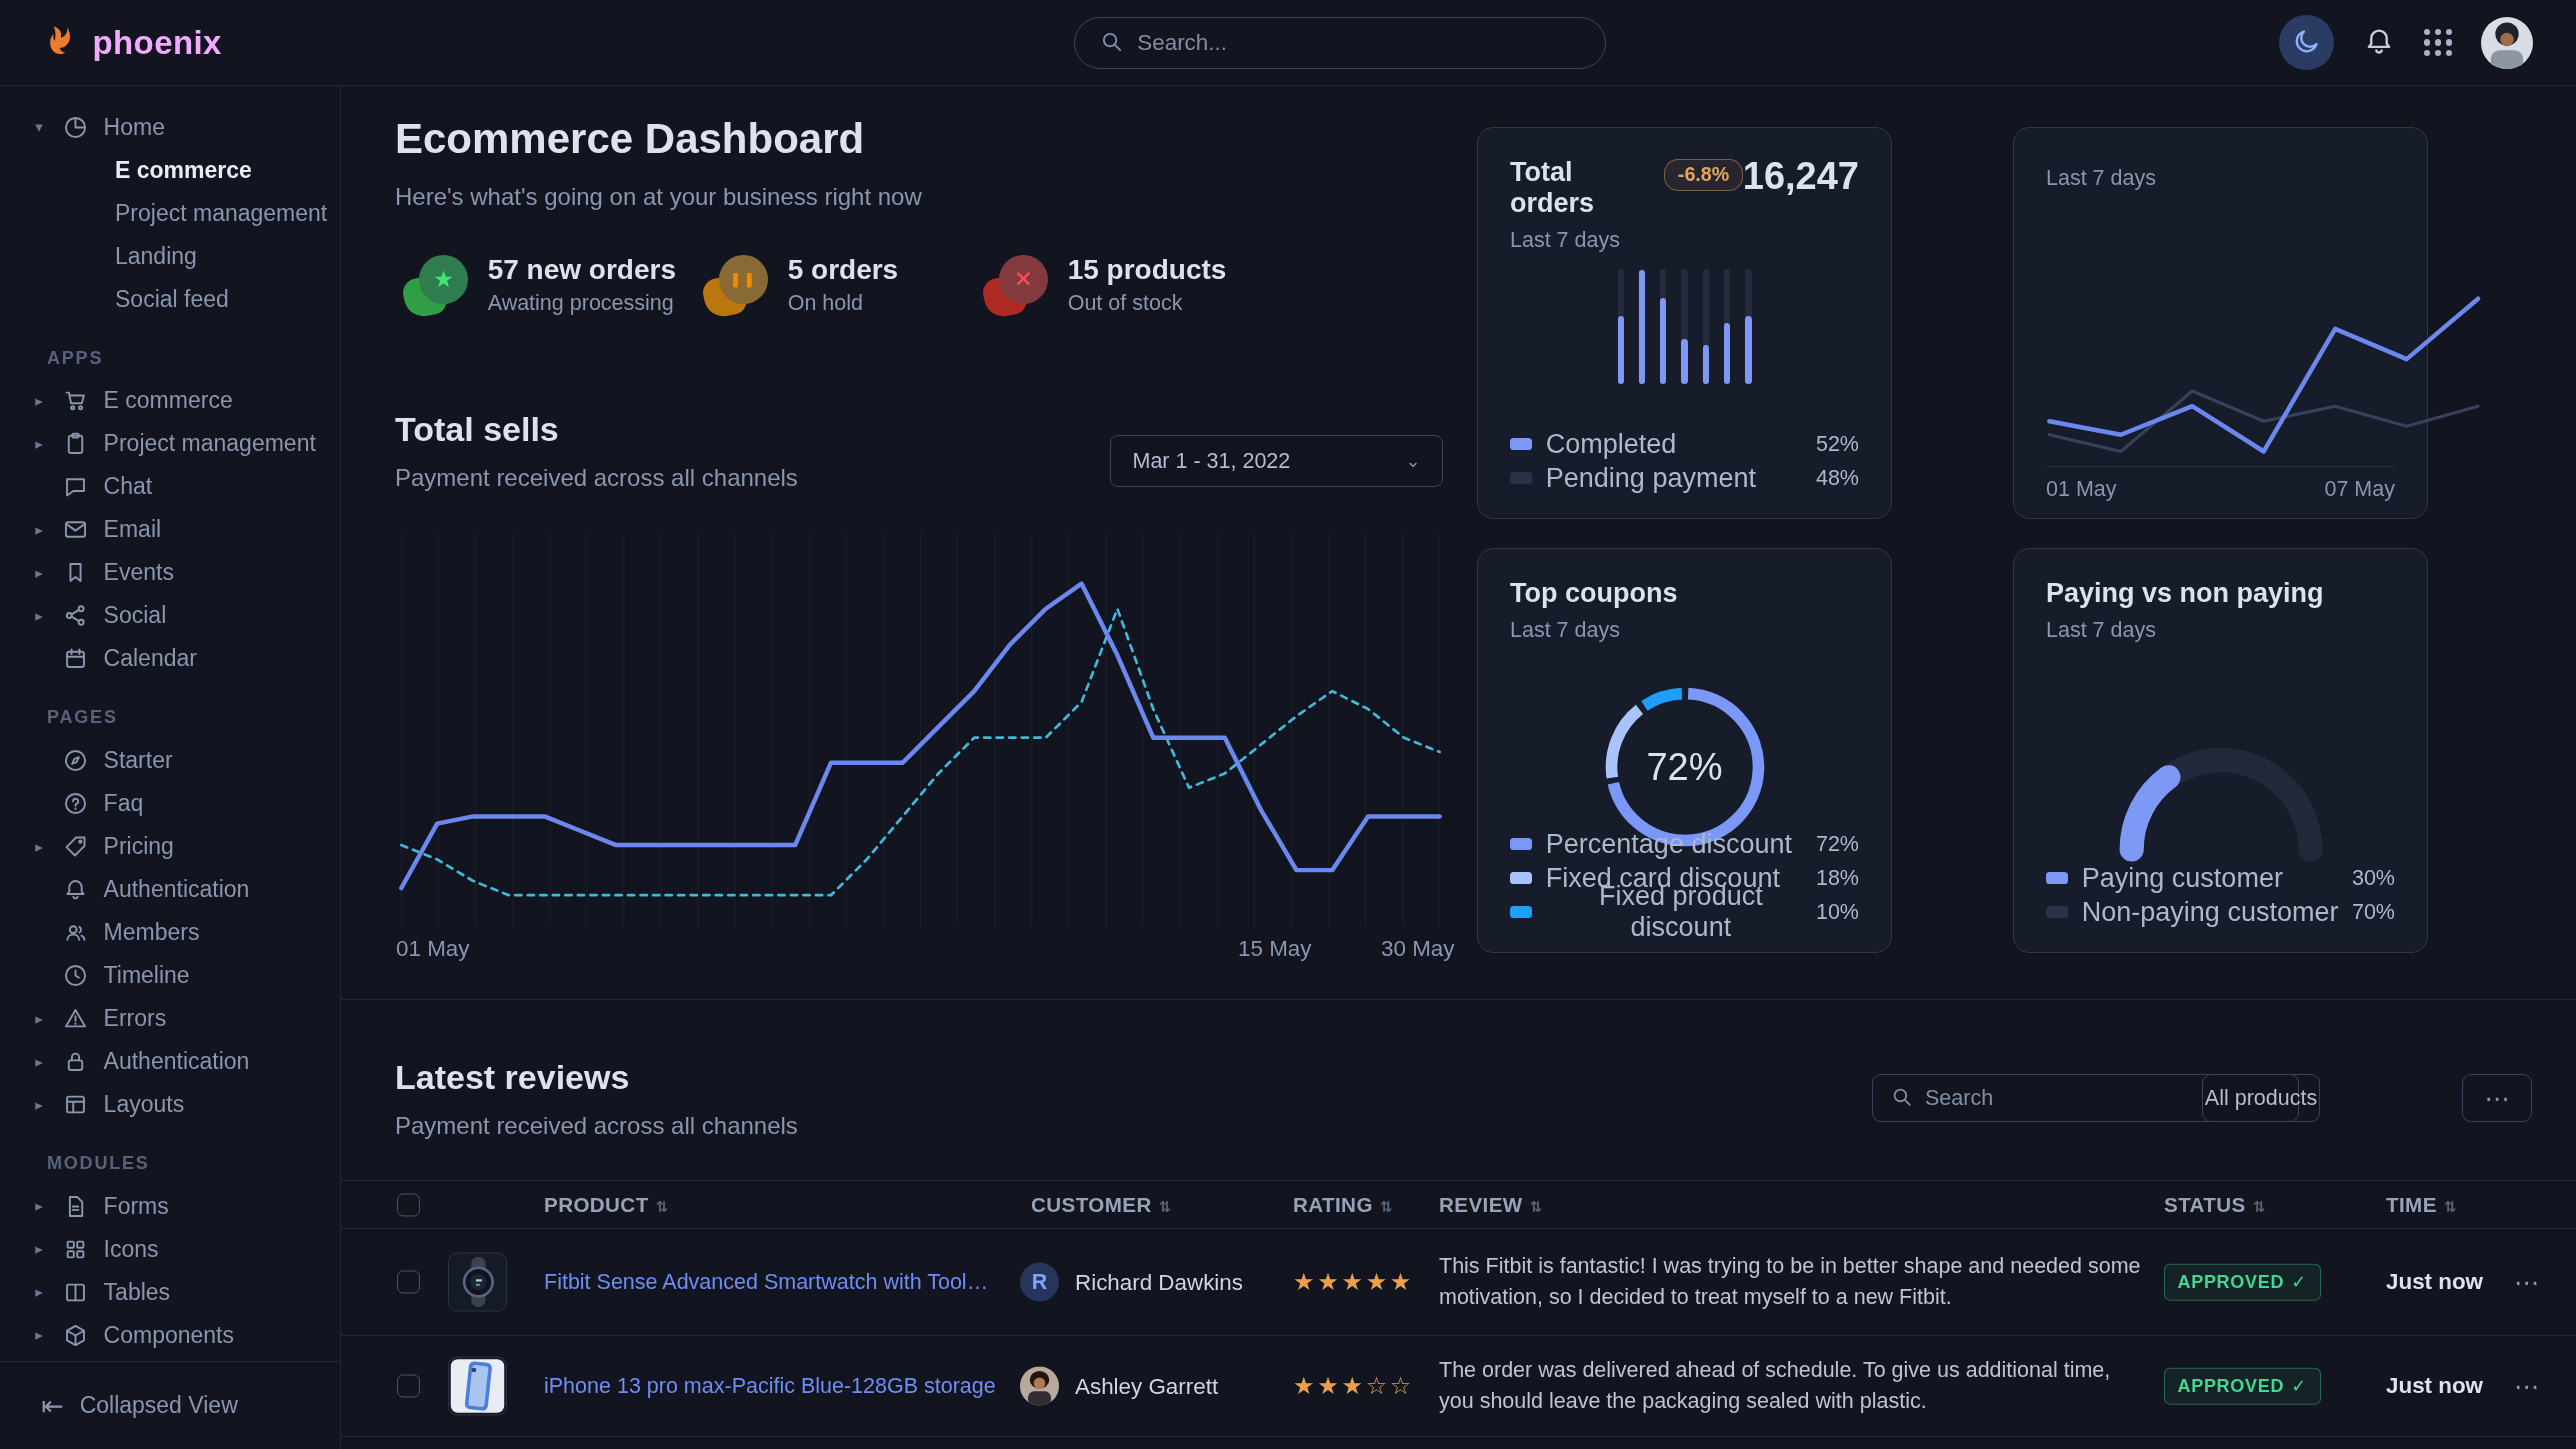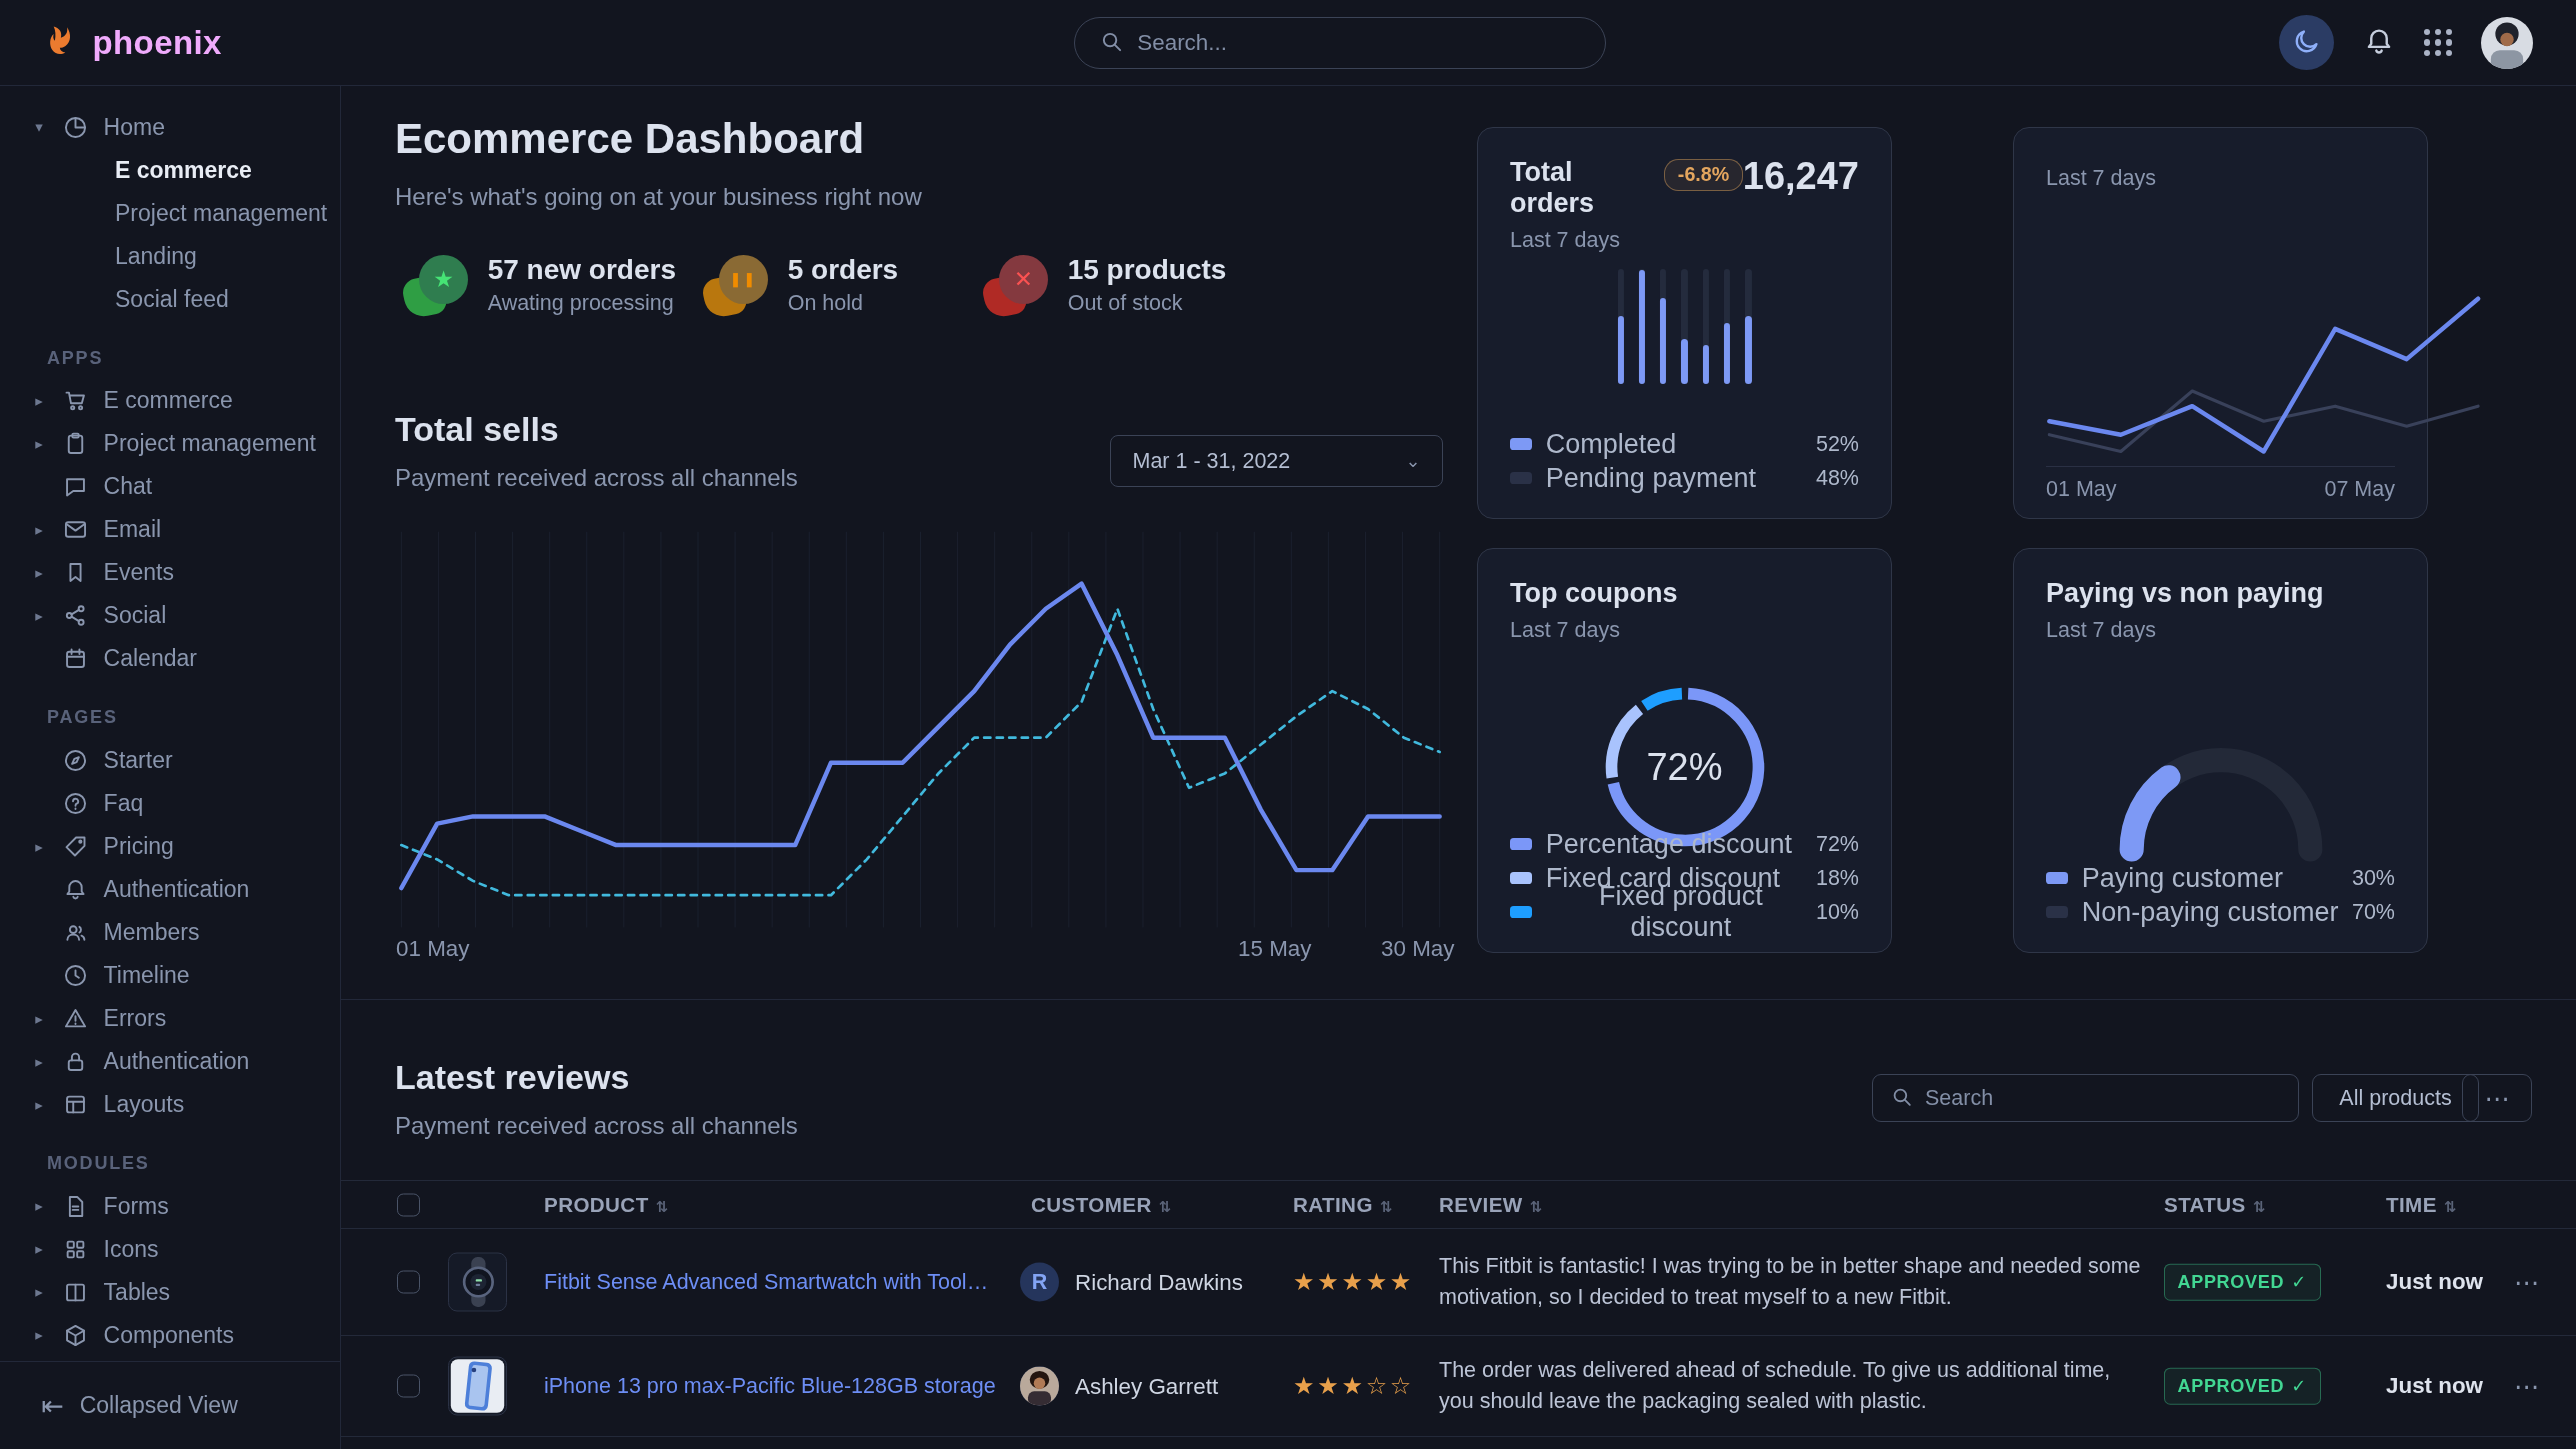--- a/index.html
+++ b/index.html
@@ -82,21 +82,21 @@
 
   .gauge-wrap { position:absolute; left:50%; transform:translateX(-50%); top:179px; width:233px; height:134px; }
 
   
   .rv-title { position:absolute; left:54px; top:972px; font-size:34px; font-weight:700; color:#dce2ee; }
   .rv-sub { position:absolute; left:54px; top:1026px; font-size:24px; color:#8a96ae; }
   .rv-search { position:absolute; left:1531px; top:988px; width:427px; height:48px; border:0.9px solid #3b4356; border-radius:9px; display:flex; align-items:center; gap:12.5px; padding:0 18px; }
   .rv-search input { background:transparent; border:none; outline:none; color:#aab3c6; font-size:21.5px; width:100%; font-family:inherit; }
   .rv-search input::placeholder { color:#828ea6; }
   .btn { position:absolute; top:988px; height:48px; border:0.9px solid #3b4356; border-radius:9px; display:flex; align-items:center; justify-content:center; font-size:21.5px; color:#b4bed2; cursor:pointer; }
-  .btn-products { left:1971px; width:167px; }
+  .btn-products { left:1861px; width:118px; }
   .btn-dots { left:2121px; width:70px; color:#8a96ae; font-size:25px; }
 
   .tbl-header { position:absolute; left:0; right:0; top:1094px; height:49px; border-top:0.9px solid #232939; border-bottom:0.9px solid #232939; }
   .th { position:absolute; top:50%; transform:translateY(-50%); font-size:20.6px; font-weight:700; letter-spacing:0.4px; color:#99a3b8; white-space:nowrap; cursor:pointer; }
   .th .sort { font-size:15px; color:#5a6378; margin-left:7.2px; }
   .checkbox { width:23px; height:23px; border:1.8px solid #4a5468; border-radius:6.3px; cursor:pointer; }
   .row { position:absolute; left:0; right:0; border-bottom:0.9px solid #232939; }
   .cell { position:absolute; top:50%; transform:translateY(-50%); }
   .thumb { width:59px; height:59px; border:0.9px solid #2b3245; border-radius:9px; background:#151a27; overflow:hidden; display:flex; align-items:center; justify-content:center; }
   .prod-link { font-size:21.5px; color:#6d8ef5; max-width:452px; white-space:nowrap; overflow:hidden; text-overflow:ellipsis; cursor:pointer; }

